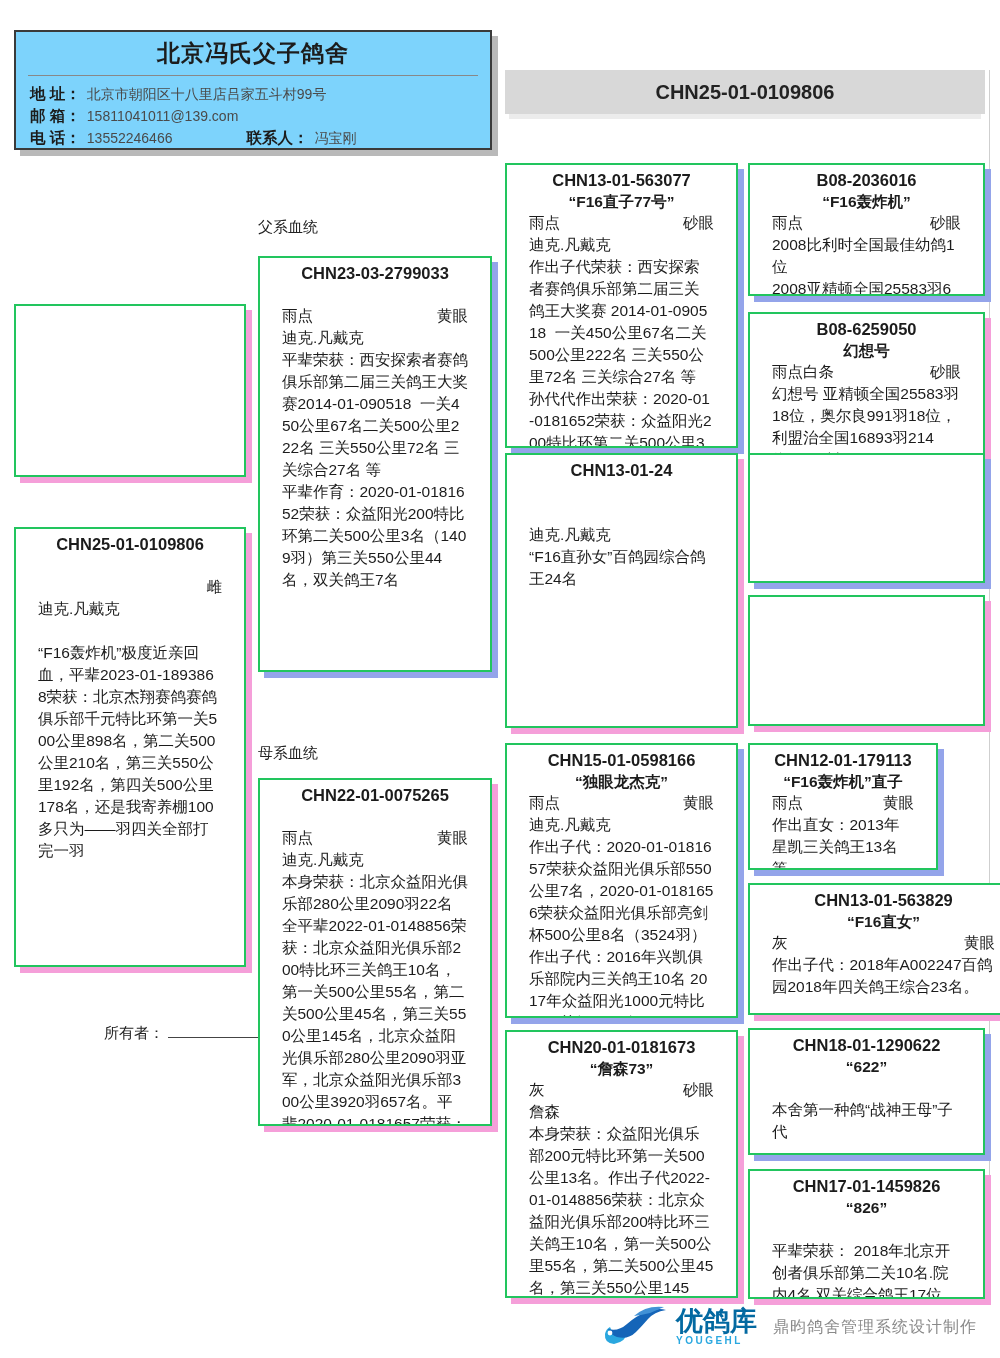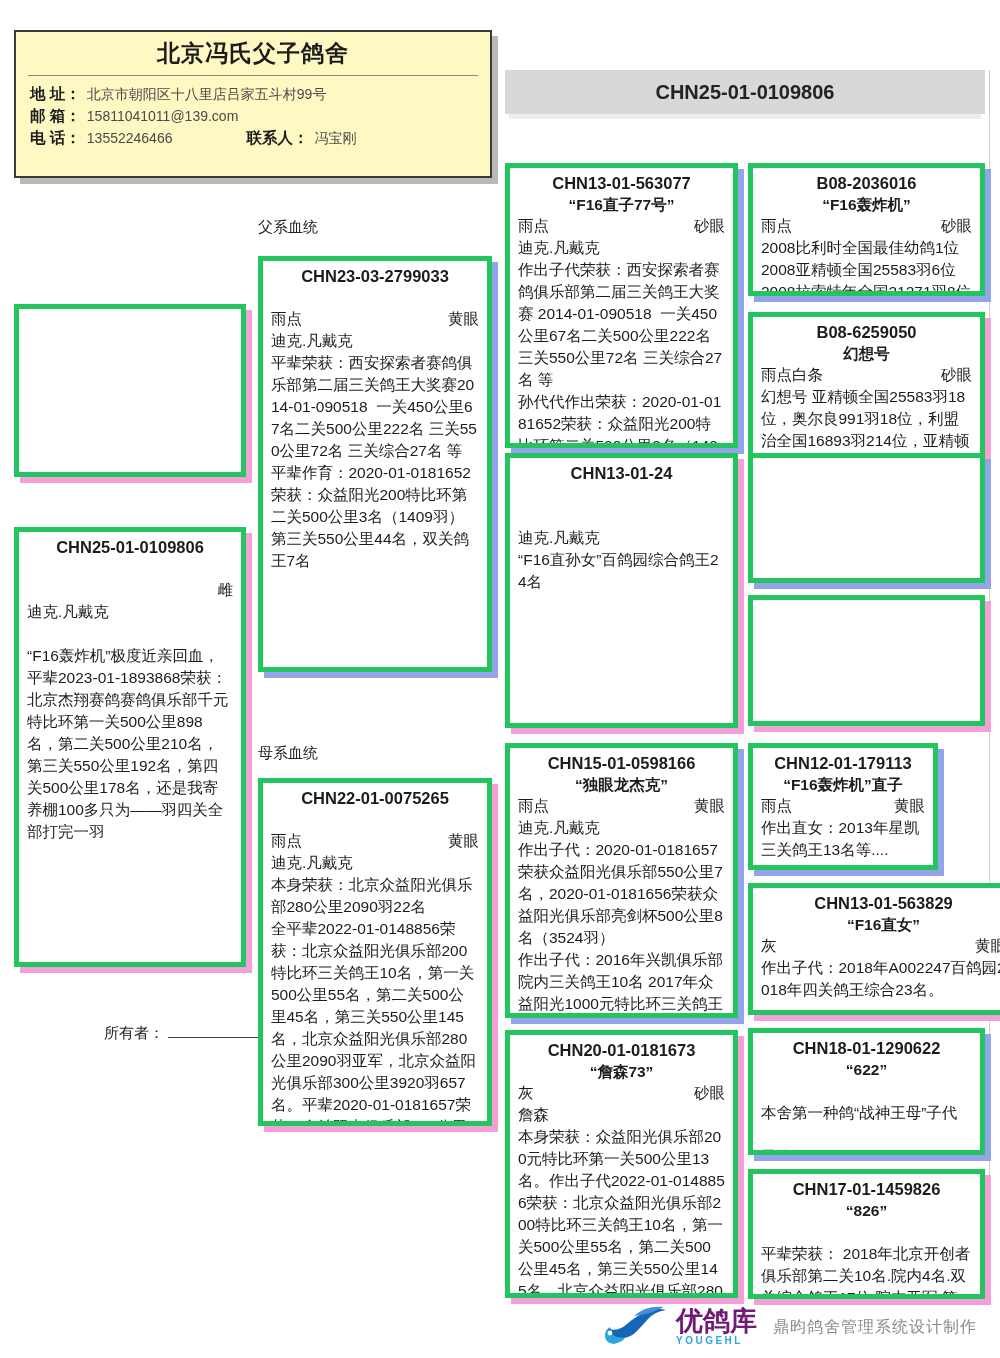--- a/index.html
+++ b/index.html
@@ -3,58 +3,58 @@
 <meta charset="utf-8">
 <style>
   * { margin:0; padding:0; box-sizing:border-box; }
   html,body { background:#ffffff; }
   #page {
     position:relative; width:1000px; height:1358px; background:#fff;
     font-family:"Liberation Sans","DejaVu Sans",sans-serif; color:#1c1c1c; overflow:hidden;
   }
   
   .header-card {
-    position:absolute; left:14px; top:30px; width:478px; height:148px;
-    background:#fef9c3; border:2px solid #3a3a3a; box-shadow:6px 6px 0 #b9b9b9; padding:6px 14px 0 14px;
+    position:absolute; left:14px; top:30px; width:478px; height:120px;
+    background:#7dd3fc; border:2px solid #3a3a3a; box-shadow:6px 6px 0 #b9b9b9; padding:6px 14px 0 14px;
   }
   .loft-name { text-align:center; font-size:23px; font-weight:bold; letter-spacing:1px; padding-bottom:6px; }
   .header-card hr { border:none; border-top:1px solid #888; margin:0 -2px 7px -2px; }
   .info-row { display:flex; align-items:baseline; line-height:22px; }
   .info-label { font-weight:bold; font-size:15.5px; white-space:nowrap; }
   .info-value { font-size:14px; color:#4a4a4a; margin-left:6px; }
   .info-label.contact { margin-left:74px; }
   
   .ring-bar {
     position:absolute; left:505px; top:70px; width:480px; height:44px; background:#d8d8d8;
     display:flex; align-items:center; justify-content:center;
     font-size:20px; font-weight:bold; color:#222; box-shadow:0 9px 0 -4px #ececec;
   }
   .right-rule { position:absolute; left:989px; top:70px; width:1px; height:1228px; background:#cfcfcf; }
   
   .pbox {
-    position:absolute; background:#fff; border:5px solid #22c55e;
-    padding:4px 8px; overflow:hidden; line-height:22px; font-size:15.5px;
+    position:absolute; background:#fff; border:2px solid #22c55e;
+    padding:4px 22px; overflow:hidden; line-height:22px; font-size:15.5px;
   }
   .pbox.male   { box-shadow:6px 6px 0 var(--male,#94a4ea); }
   .pbox.female { box-shadow:6px 6px 0 var(--female,#f59fd9); }
   .pbox.plain  { box-shadow:6px 6px 0 var(--female,#f59fd9); }
   .pbox-ring { font-weight:bold; font-size:16.5px; text-align:center; line-height:22px; }
   .pbox-name { font-weight:bold; font-size:15.5px; text-align:center; min-height:21px; line-height:21px; }
   .pbox-traits { display:flex; justify-content:space-between; min-height:22px; }
   .pbox-strain { min-height:0; white-space:pre-line; }
   .pbox-body { white-space:pre-wrap; word-break:break-all; }
   .branch-label { position:absolute; font-size:15px; color:#222; }
   
   .owner-line { position:absolute; left:64px; top:1024px; font-size:15px; color:#222;margin-left:40px; }
   .owner-blank { display:inline-block; width:142px; border-bottom:1.5px solid #444; height:14px; margin-left:4px; }
   
   .footer { position:absolute; left:600px; top:1302px; display:flex; align-items:center; }
   .logo-icon { width:70px; height:50px; }
   .logo-text { margin-left:6px; }
-  .logo-name { font-size:27px; font-weight:bold; color:#701a75; line-height:28px; }
+  .logo-name { font-size:27px; font-weight:bold; color:#0369a1; line-height:28px; }
   .logo-sub { font-size:10px; font-weight:bold; color:#2aa8e0; letter-spacing:2.5px; line-height:12px; }
   .tagline { font-size:16px; color:#8a8a8a; margin-left:16px; letter-spacing:1px; }
 </style>
 </head>
 <body>
 
 <div id="page">
 
   <div class="header-card">
     <div class="loft-name">北京冯氏父子鸽舍</div>

